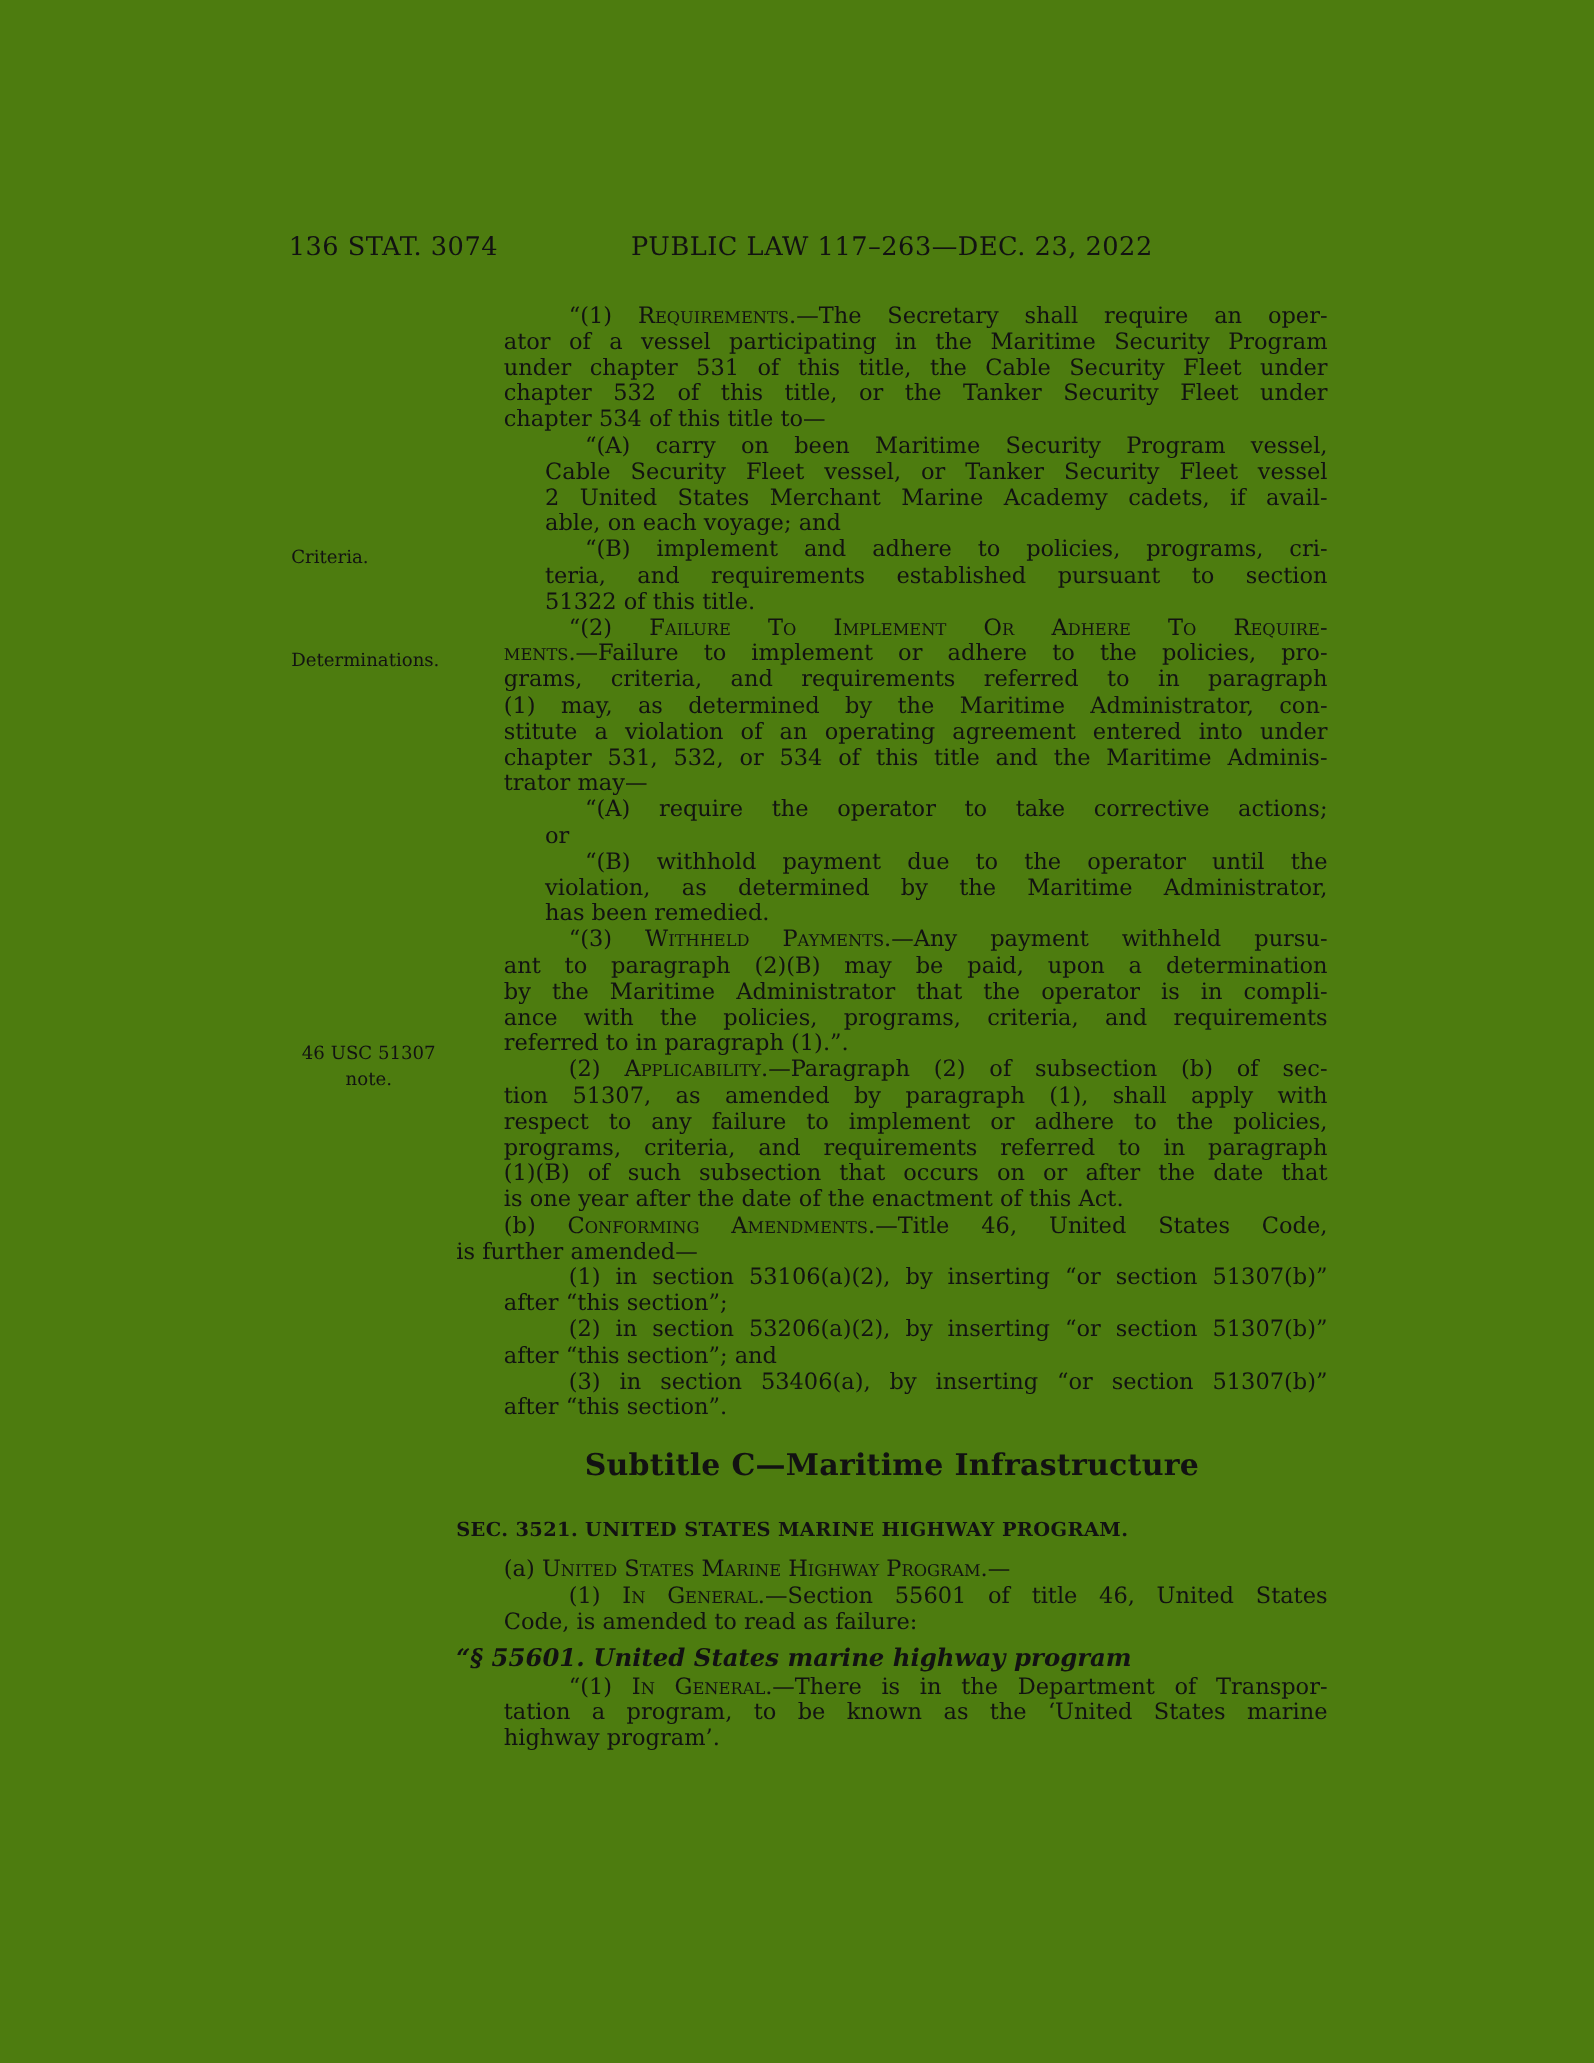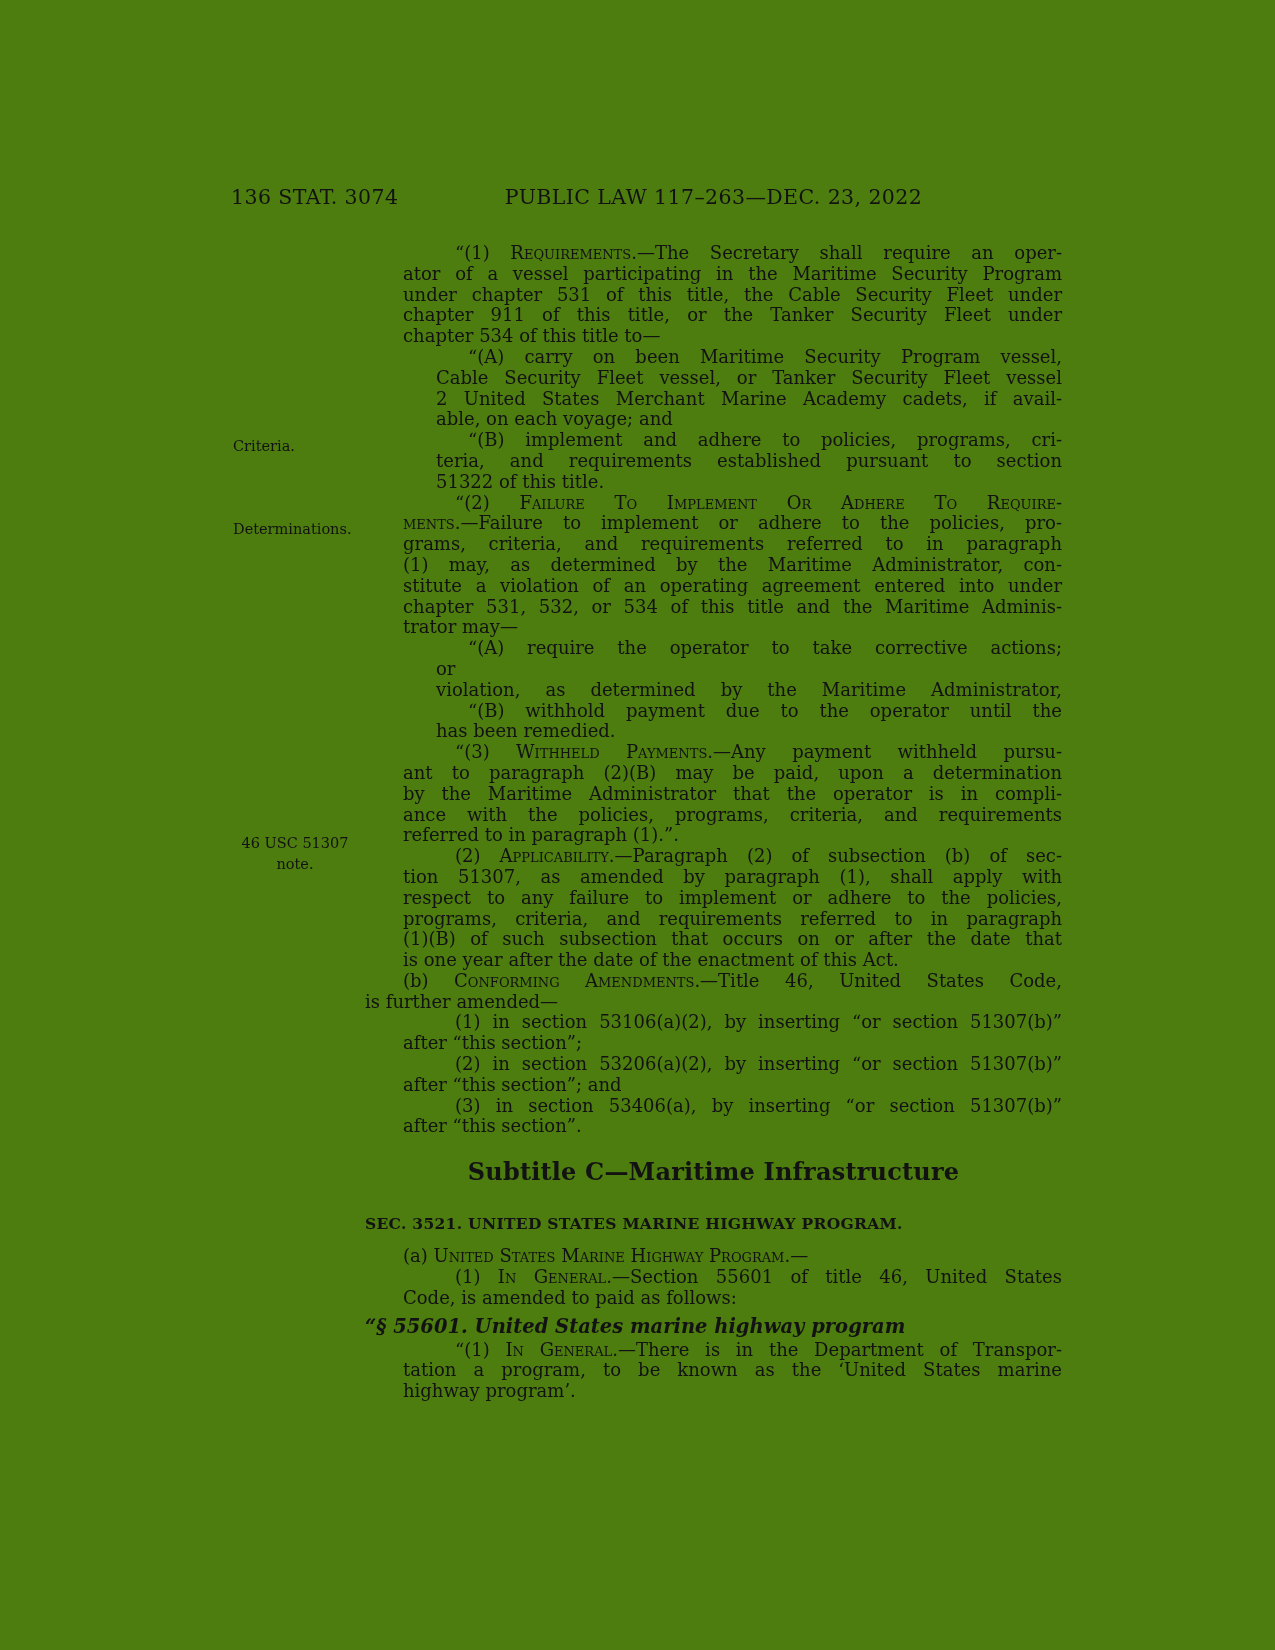--- a/index.html
+++ b/index.html
@@ -66,40 +66,40 @@
   <div class="hdr-law">PUBLIC LAW 117–263—DEC. 23, 2022</div>
 
   <div class="mnote mnote-criteria">Criteria.</div>
   <div class="mnote mnote-determinations">Determinations.</div>
   <div class="mnote mnote-usc">46 USC 51307 note.</div>
 
   <div class="body-col" id="body-col">
       <div class="line l-f1 jl"><span>“(1) </span><span class="sc">Requirements</span><span>.—The Secretary shall require an oper-</span></div>
       <div class="line l-c1 jl"><span>ator of a vessel participating in the Maritime Security Program</span></div>
       <div class="line l-c1 jl"><span>under chapter 531 of this title, the Cable Security Fleet under</span></div>
-      <div class="line l-c1 jl"><span>chapter 911 of this title, or the Tanker Security Fleet under</span></div>
+      <div class="line l-c1 jl"><span>chapter 532 of this title, or the Tanker Security Fleet under</span></div>
       <div class="line l-c1"><span>chapter 534 of this title to—</span></div>
       <div class="line l-f2 jl"><span>“(A) carry on been Maritime Security Program vessel,</span></div>
       <div class="line l-c2 jl"><span>Cable Security Fleet vessel, or Tanker Security Fleet vessel</span></div>
       <div class="line l-c2 jl"><span>2 United States Merchant Marine Academy cadets, if avail-</span></div>
       <div class="line l-c2"><span>able, on each voyage; and</span></div>
       <div class="line l-f2 jl"><span>“(B) implement and adhere to policies, programs, cri-</span></div>
       <div class="line l-c2 jl"><span>teria, and requirements established pursuant to section</span></div>
       <div class="line l-c2"><span>51322 of this title.</span></div>
       <div class="line l-f1 jl"><span>“(2) </span><span class="sc">Failure To Implement Or Adhere To Require-</span></div>
       <div class="line l-c1 jl"><span class="sc">ments</span><span>.—Failure to implement or adhere to the policies, pro-</span></div>
       <div class="line l-c1 jl"><span>grams, criteria, and requirements referred to in paragraph</span></div>
       <div class="line l-c1 jl"><span>(1) may, as determined by the Maritime Administrator, con-</span></div>
       <div class="line l-c1 jl"><span>stitute a violation of an operating agreement entered into under</span></div>
       <div class="line l-c1 jl"><span>chapter 531, 532, or 534 of this title and the Maritime Adminis-</span></div>
       <div class="line l-c1"><span>trator may—</span></div>
       <div class="line l-f2 jl"><span>“(A) require the operator to take corrective actions;</span></div>
       <div class="line l-c2"><span>or</span></div>
+      <div class="line l-f2 jl"><span>“(B) withhold payment due to the operator until the</span></div>
       <div class="line l-c2 jl"><span>violation, as determined by the Maritime Administrator,</span></div>
-      <div class="line l-f2 jl"><span>“(B) withhold payment due to the operator until the</span></div>
       <div class="line l-c2"><span>has been remedied.</span></div>
       <div class="line l-f1 jl"><span>“(3) </span><span class="sc">Withheld Payments</span><span>.—Any payment withheld pursu-</span></div>
       <div class="line l-c1 jl"><span>ant to paragraph (2)(B) may be paid, upon a determination</span></div>
       <div class="line l-c1 jl"><span>by the Maritime Administrator that the operator is in compli-</span></div>
       <div class="line l-c1 jl"><span>ance with the policies, programs, criteria, and requirements</span></div>
       <div class="line l-c1"><span>referred to in paragraph (1).”.</span></div>
       <div class="line l-f1 jl"><span>(2) </span><span class="sc">Applicability</span><span>.—Paragraph (2) of subsection (b) of sec-</span></div>
       <div class="line l-c1 jl"><span>tion 51307, as amended by paragraph (1), shall apply with</span></div>
       <div class="line l-c1 jl"><span>respect to any failure to implement or adhere to the policies,</span></div>
       <div class="line l-c1 jl"><span>programs, criteria, and requirements referred to in paragraph</span></div>
@@ -110,19 +110,19 @@
       <div class="line l-f1 jl"><span>(1) in section 53106(a)(2), by inserting “or section 51307(b)”</span></div>
       <div class="line l-c1"><span>after “this section”;</span></div>
       <div class="line l-f1 jl"><span>(2) in section 53206(a)(2), by inserting “or section 51307(b)”</span></div>
       <div class="line l-c1"><span>after “this section”; and</span></div>
       <div class="line l-f1 jl"><span>(3) in section 53406(a), by inserting “or section 51307(b)”</span></div>
       <div class="line l-c1"><span>after “this section”.</span></div>
       <div class="h-subtitle" style="margin-top: 16px;">Subtitle C—Maritime Infrastructure</div>
       <div class="h-sec" style="margin-top: 23px;">SEC. 3521. UNITED STATES MARINE HIGHWAY PROGRAM.</div>
       <div class="line l-f0" style="margin-top: 12px;"><span>(a) </span><span class="sc">United States Marine Highway Program</span><span>.—</span></div>
       <div class="line l-f1 jl"><span>(1) </span><span class="sc">In General</span><span>.—Section 55601 of title 46, United States</span></div>
-      <div class="line l-c1"><span>Code, is amended to paid as follows:</span></div>
+      <div class="line l-c1"><span>Code, is amended to read as failure:</span></div>
       <div class="h-secthead" style="margin-top: 5px;">“§ 55601. United States marine highway program</div>
       <div class="line l-f1 jl"><span>“(1) </span><span class="sc">In General</span><span>.—There is in the Department of Transpor-</span></div>
       <div class="line l-c1 jl"><span>tation a program, to be known as the ‘United States marine</span></div>
       <div class="line l-c1"><span>highway program’.</span></div>
     </div>
 </div>
 
 </body></html>

